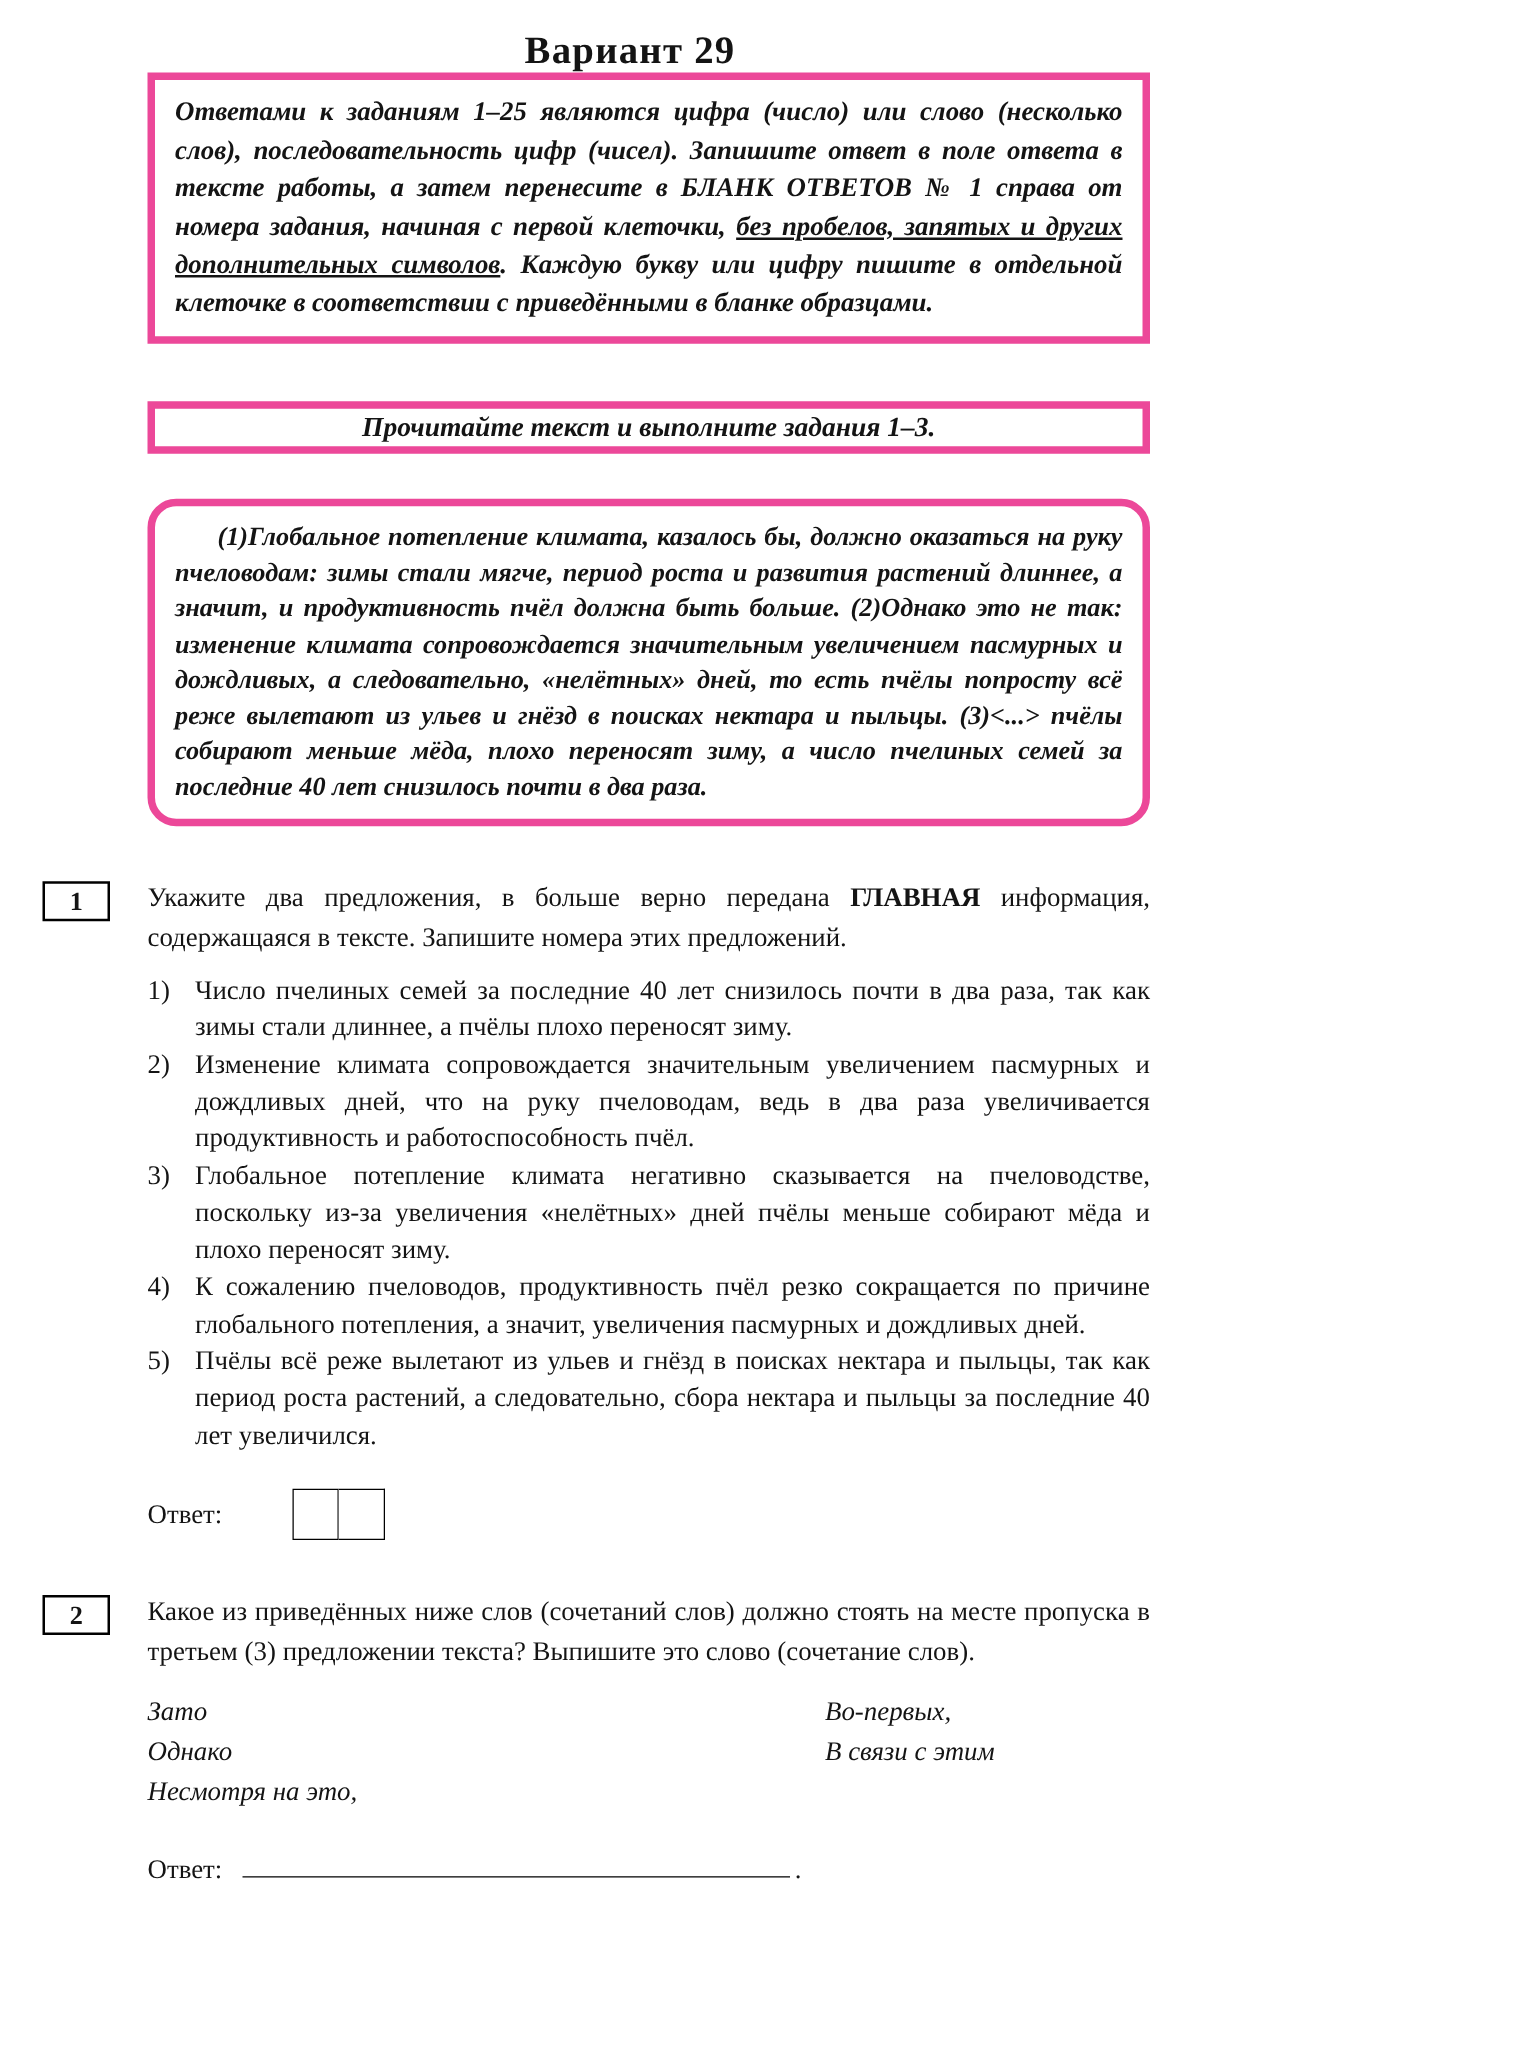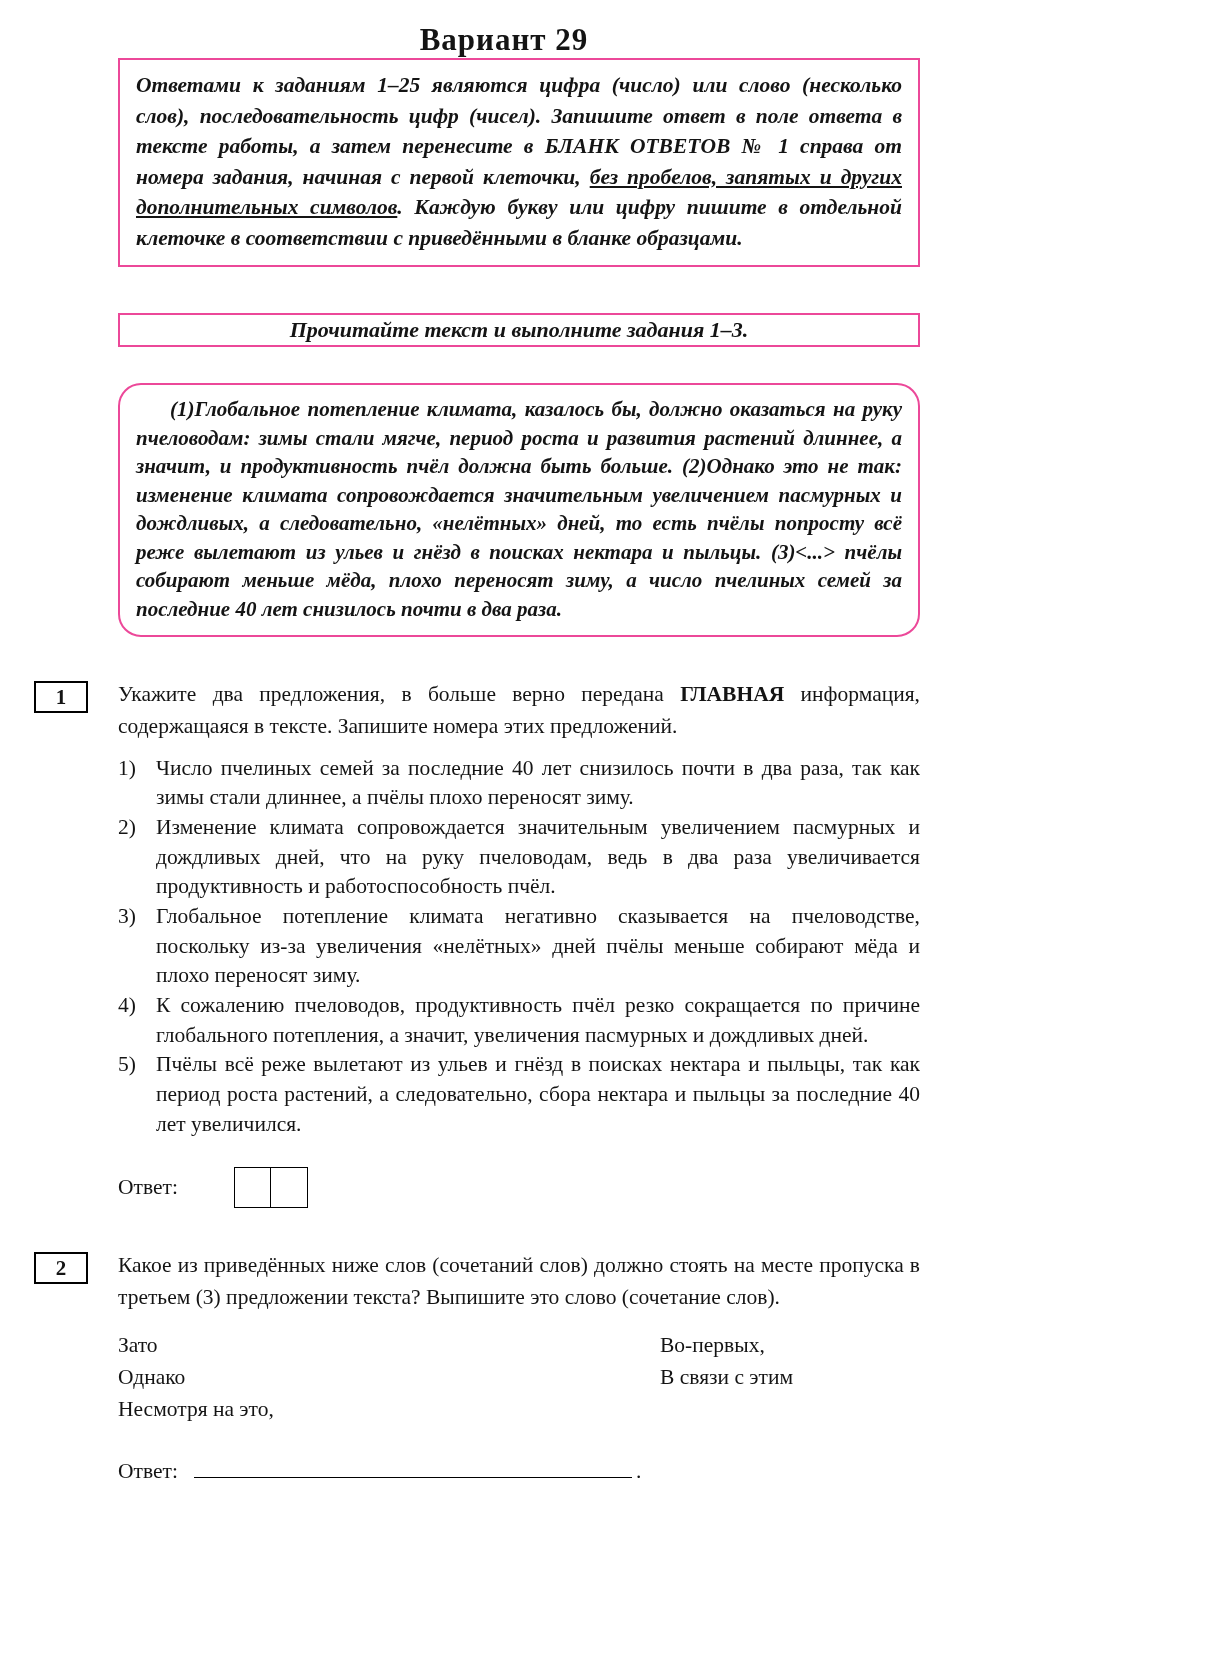--- a/index.html
+++ b/index.html
@@ -26,21 +26,21 @@
   }
   .part-title {
     text-align: center;
     font-size: 28px;
     font-weight: bold;
     margin: 38px 0 30px;
     letter-spacing: 1px;
   }
   .content { margin: 0 88px 0 118px; }
 
-  .box { border: 2px solid #ec4899; box-sizing: border-box; }
+  .box { border: 6px solid #ec4899; box-sizing: border-box; }
 
   .instructions {
     padding: 10px 16px 12px;
     font-weight: bold;
     font-style: italic;
     font-size: 21.5px;
     line-height: 1.42;
     text-align: justify;
   }
   .underline { text-decoration: underline; }
@@ -109,21 +109,21 @@
     background: #fff;
   }
   .cell + .cell { border-left: none; }
 
   .two-col {
     display: flex;
     margin-top: 16px;
     font-size: 21.5px;
     line-height: 1.5;
   }
-  .col { flex: none; width: 542px; list-style: none; margin: 0; padding: 0; }
+  .col { flex: none; width: 542px; list-style: none; margin: 0; padding: 0; font-style: italic; }
   .col li { margin: 0; }
 
   .answer-line {
     margin-top: 30px;
     font-size: 21.5px;
     display: flex;
     align-items: baseline;
   }
   .write-line {
     display: inline-block;

